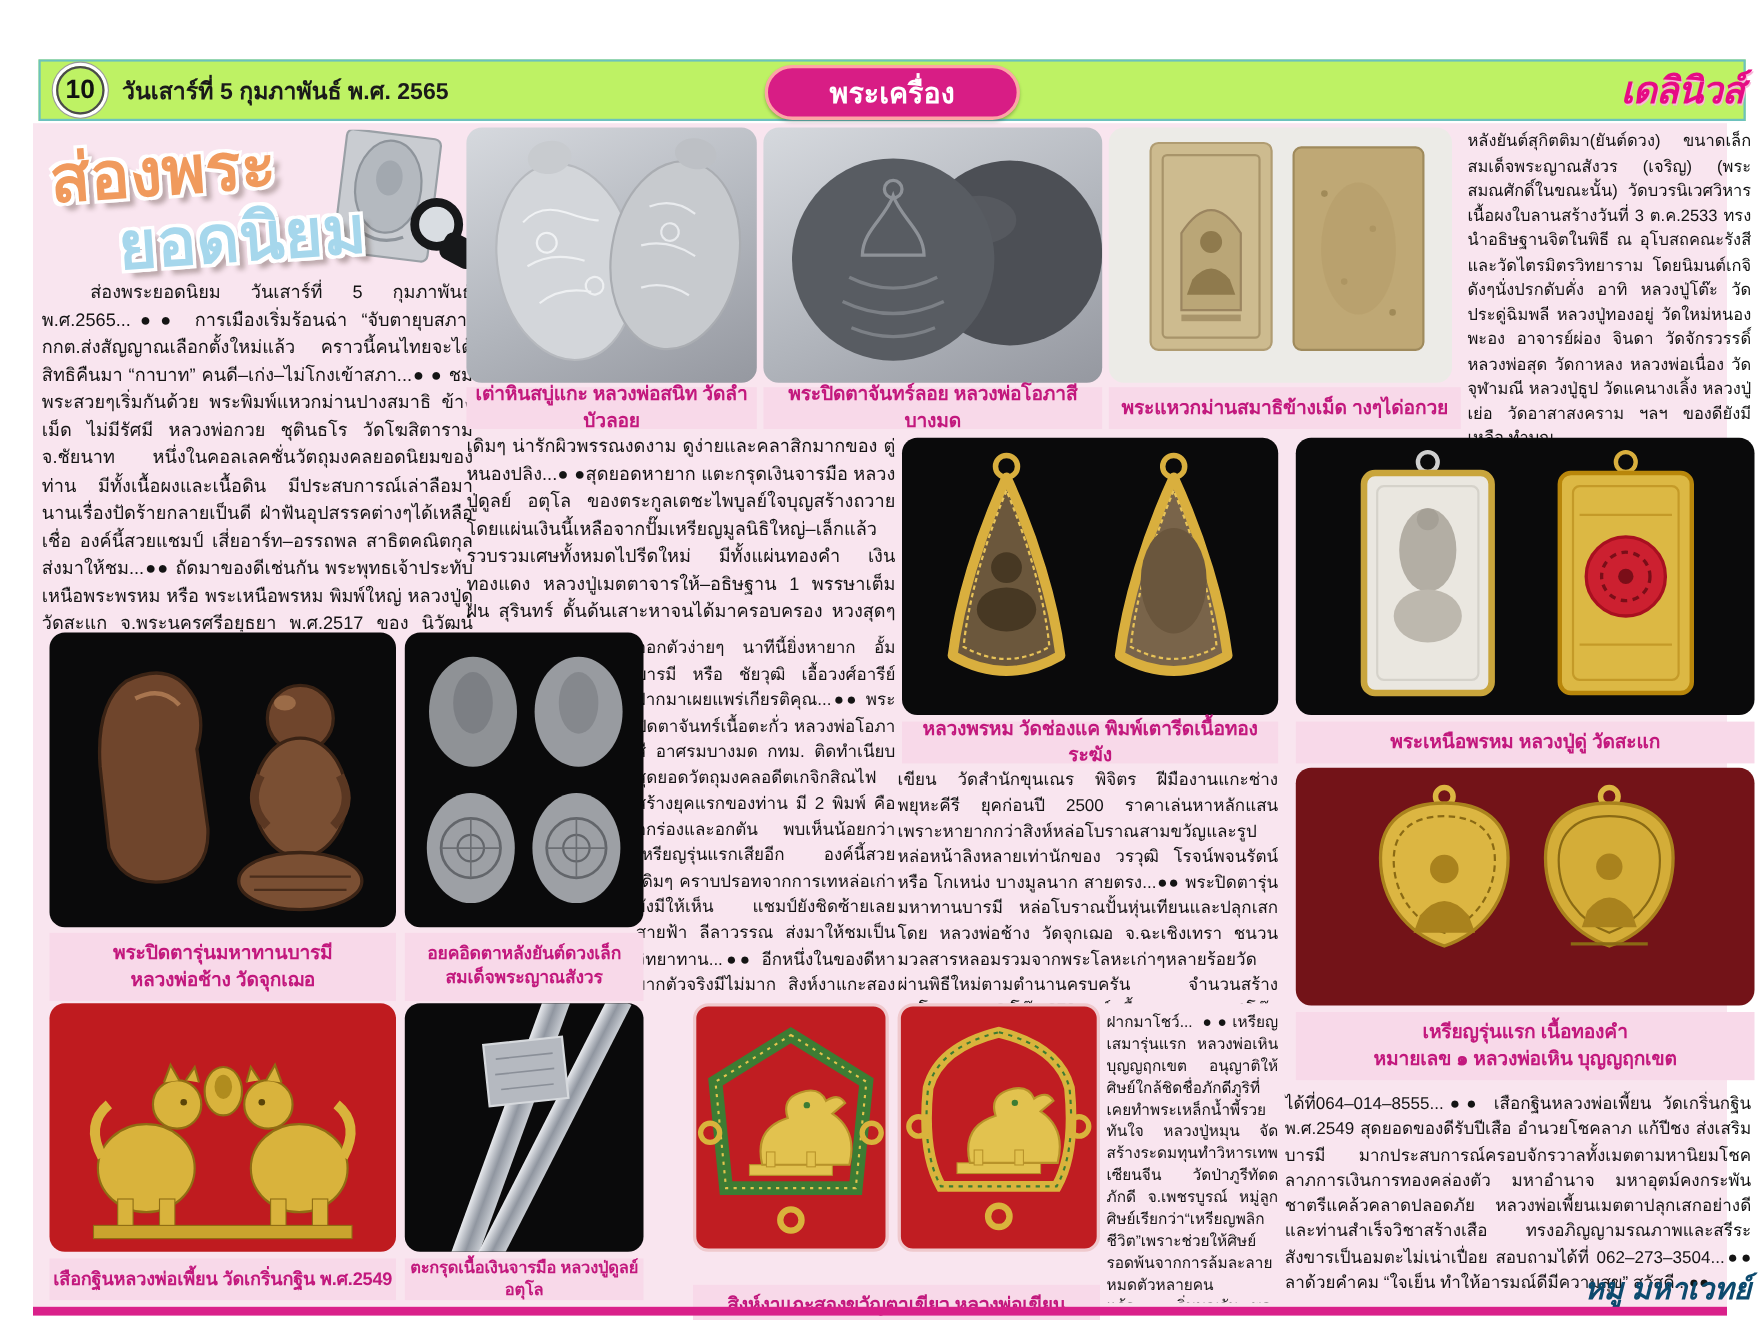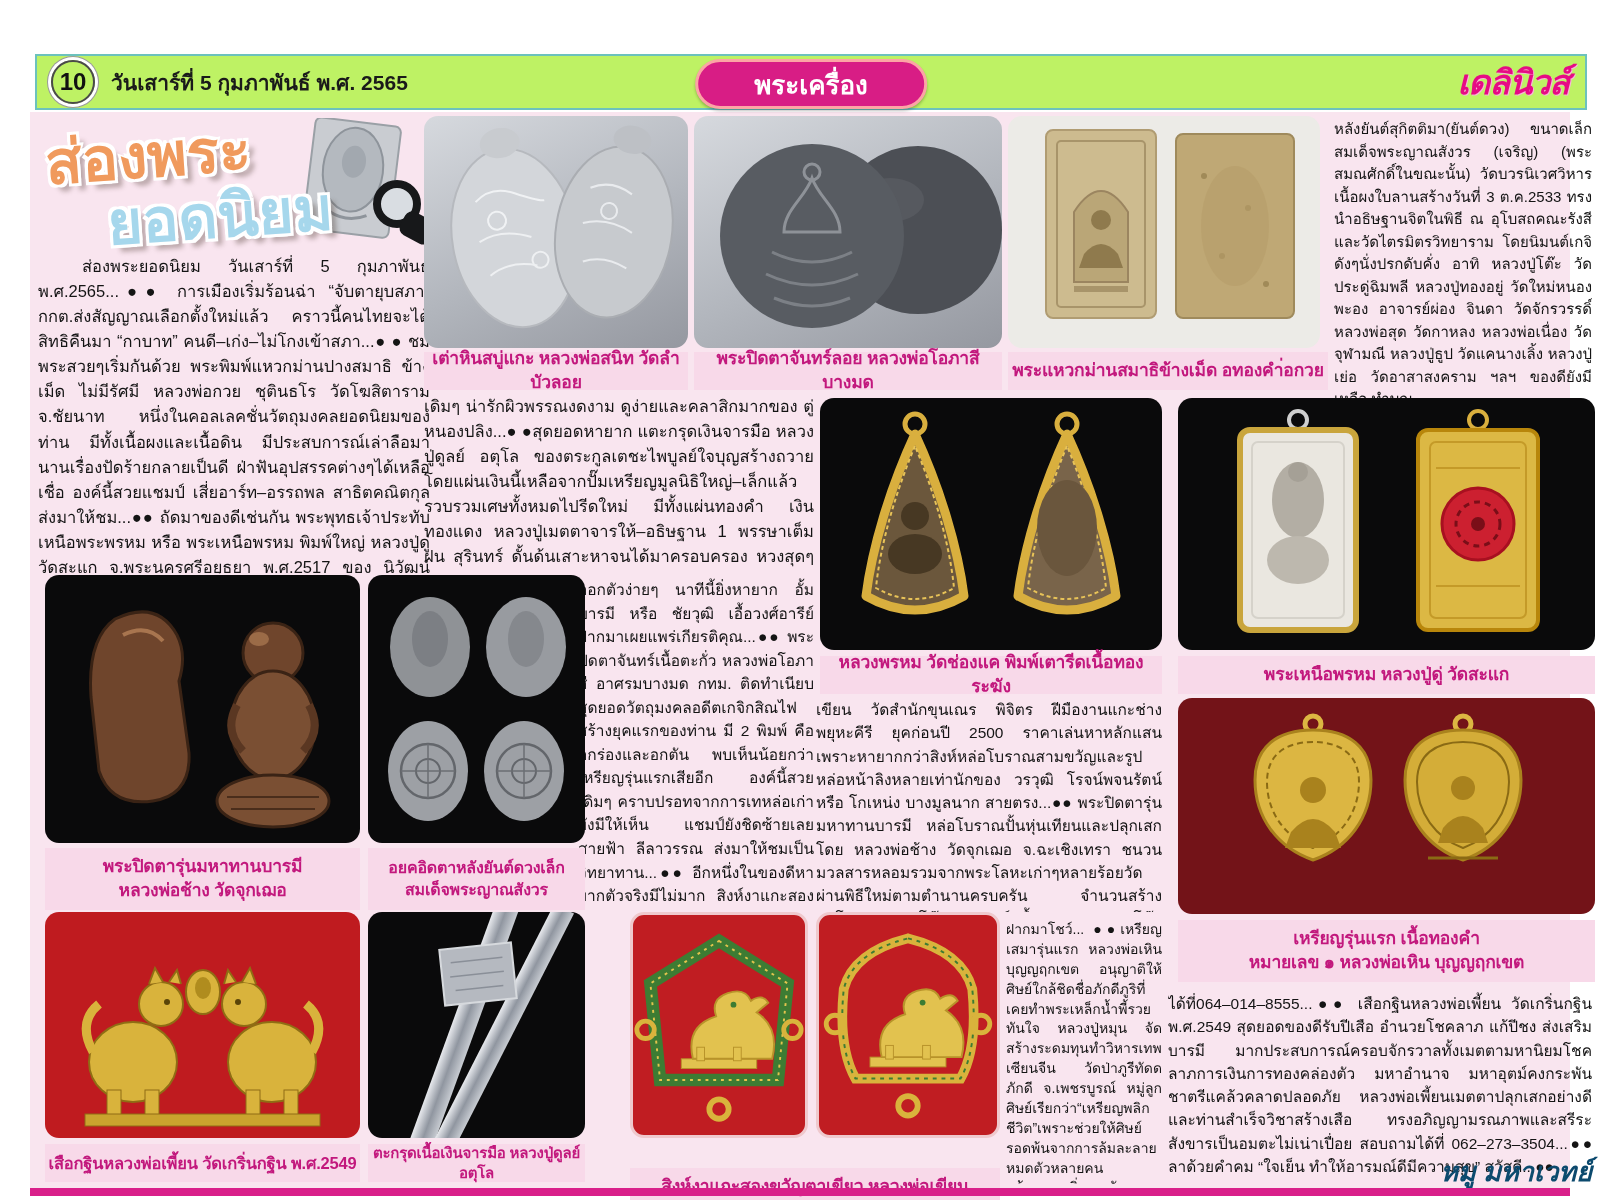--- a/index.html
+++ b/index.html
@@ -11,21 +11,21 @@
   .header{left:35px;top:54px;width:1552px;height:56px;background:#bef264;
     border:2px solid #6cc2bd;display:flex;align-items:center;box-sizing:border-box;}
   .pagenum{width:40px;height:40px;border-radius:50%;border:2px solid #4a4a4a;
     box-shadow:0 0 0 3px #fff,0 0 0 4px #9a9a9a;display:flex;align-items:center;justify-content:center;
     font-size:24px;font-weight:bold;color:#111;margin-left:14px;}
   .date{margin-left:16px;font-size:21px;font-weight:bold;color:#1a1a1a;}
   .banner{position:absolute;left:50%;transform:translateX(-50%);top:3px;height:44px;
     background:#d81d85;border:3px solid #fca5a5;border-radius:26px;color:#fff;
     font-size:26px;font-weight:bold;display:flex;align-items:center;justify-content:center;
     padding:0 56px;box-shadow:0 2px 3px rgba(0,0,0,.25);}
-  .masthead{margin-left:auto;margin-right:16px;color:#e60b84;font-size:34px;font-weight:bold;
+  .masthead{margin-left:auto;color:#e60b84;font-size:34px;font-weight:bold;
     font-style:italic;letter-spacing:-1px;text-shadow:1px 1px 0 #f8b6d9;}
   
   .t1{font-size:60px;font-weight:bold;color:#f09a5d;transform:rotate(-4deg);
     text-shadow:-3px -3px 0 #fff,3px -3px 0 #fff,-3px 3px 0 #fff,3px 3px 0 #fff,7px 7px 5px rgba(60,40,30,.35);}
   .t2{font-size:60px;font-weight:bold;color:#a6d7ec;transform:rotate(-4deg);
     text-shadow:-3px -3px 0 #fff,3px -3px 0 #fff,-3px 3px 0 #fff,3px 3px 0 #fff,7px 7px 5px rgba(60,40,30,.35);}
   
   .txt{font-size:16.5px;line-height:1.52;color:#141414;text-align:justify;overflow:hidden;}
   .cap{background:#f8d9e9;color:#c2187d;font-weight:bold;text-align:center;
     display:flex;flex-direction:column;align-items:center;justify-content:center;
@@ -114,21 +114,21 @@
       <rect x="66" y="170" width="54" height="6" fill="#a8946a"></rect>
       <rect x="168" y="18" width="118" height="184" rx="7" fill="#bfa875" stroke="#9f8a5c" stroke-width="2"></rect>
       <circle cx="196" cy="60" r="3" fill="#a08a58"></circle>
         <circle cx="240" cy="92" r="3" fill="#a08a58"></circle>
       <circle cx="214" cy="140" r="3" fill="#a08a58"></circle>
         <circle cx="258" cy="168" r="3" fill="#a08a58"></circle>
       <ellipse cx="227" cy="110" rx="34" ry="60" fill="#b59d69" opacity="0.6"></ellipse>
     </svg>
   </div>
   <div class="abs cap" style="left:1008px;top:352px;width:320px;height:38px;">
-    <span>พระแหวกม่านสมาธิข้างเม็ด อทองคำ่อกวย</span>
+    <span>พระแหวกม่านสมาธิข้างเม็ด างๆได่อกวย</span>
   </div>
 
   <div class="abs txt" style="left:1334px;top:118px;width:258px;height:296px;font-size:15px;line-height:1.5;">หลังยันต์สุกิตติมา(ยันต์ดวง) ขนาดเล็ก สมเด็จพระญาณสังวร (เจริญ) (พระสมณศักดิ์ในขณะนั้น) วัดบวรนิเวศวิหาร เนื้อผงใบลานสร้างวันที่ 3 ต.ค.2533 ทรงนำอธิษฐานจิตในพิธี ณ อุโบสถคณะรังสี และวัดไตรมิตรวิทยาราม โดยนิมนต์เกจิดังๆนั่งปรกดับคั่ง อาทิ หลวงปู่โต๊ะ วัดประดู่ฉิมพลี หลวงปู่ทองอยู่ วัดใหม่หนองพะอง อาจารย์ผ่อง จินดา วัดจักรวรรดิ์ หลวงพ่อสุด วัดกาหลง หลวงพ่อเนื่อง วัดจุฬามณี หลวงปู่ธูป วัดแคนางเลิ้ง หลวงปู่เย่อ วัดอาสาสงคราม ฯลฯ ของดียังมีเหลือ ทำบุญ</div>
 
   <div class="abs txt" style="left:424px;top:394px;width:390px;height:178px;">เดิมๆ น่ารักผิวพรรณงดงาม ดูง่ายและคลาสิกมากของ ตู่ หนองปลิง...● ●สุดยอดหายาก แตะกรุดเงินจารมือ หลวงปู่ดูลย์ อตุโล ของตระกูลเตชะไพบูลย์ใจบุญสร้างถวาย โดยแผ่นเงินนี้เหลือจากปั๊มเหรียญมูลนิธิใหญ่–เล็กแล้วรวบรวมเศษทั้งหมดไปรีดใหม่ มีทั้งแผ่นทองคำ เงิน ทองแดง หลวงปู่เมตตาจารให้–อธิษฐาน 1 พรรษาเต็ม ฝน สุรินทร์ ดั้นด้นเสาะหาจนได้มาครอบครอง หวงสุดๆไปเลย...●● เต่าหินสบู่แกะขนาดห้อยคอ หลวงพ่อสนิท ยสินธโร วัดลำบัวลอย จ.นครนายก หนึ่งในของดีสายเมตตามหานิยม โชคลาภ บันดาลเงินทอง ใครมีล้วนหวงแหนไม่ค่อย</div>
   <div class="abs txt" style="left:578px;top:578px;width:236px;height:326px;font-size:15.5px;">ออกตัวง่ายๆ นาทีนี้ยิ่งหายาก อั้ม บารมี หรือ ชัยวุฒิ เอื้อวงศ์อารีย์ ฝากมาเผยแพร่เกียรติคุณ...●● พระปิดตาจันทร์เนื้อตะกั่ว หลวงพ่อโอภาสี อาศรมบางมด กทม. ติดทำเนียบสุดยอดวัตถุมงคลอดีตเกจิกสิณไฟ สร้างยุคแรกของท่าน มี 2 พิมพ์ คือ อกร่องและอกตัน พบเห็นน้อยกว่าเหรียญรุ่นแรกเสียอีก องค์นี้สวยเดิมๆ คราบปรอทจากการเทหล่อเก่ายังมีให้เห็น แชมป์ยังชิดซ้ายเลย สายฟ้า ลีลาวรรณ ส่งมาให้ชมเป็นวิทยาทาน...●● อีกหนึ่งในของดีหายากตัวจริงมีไม่มาก สิงห์งาแกะสองขวัญตาเขียว หลวงพ่อ</div>
 
   <div class="abs photo black-panel" style="left:45px;top:575px;width:315px;height:268px;">
     <svg width="315" height="268" viewBox="0 0 315 268">
       <path d="M70 44 q42 -20 62 16 q10 20 2 46 l10 72 q2 42 -36 48 q-42 6 -54 -30 l-8 -74 q-4 -58 24 -78 z" fill="#6f452c" stroke="#3a2315" stroke-width="3"></path>

